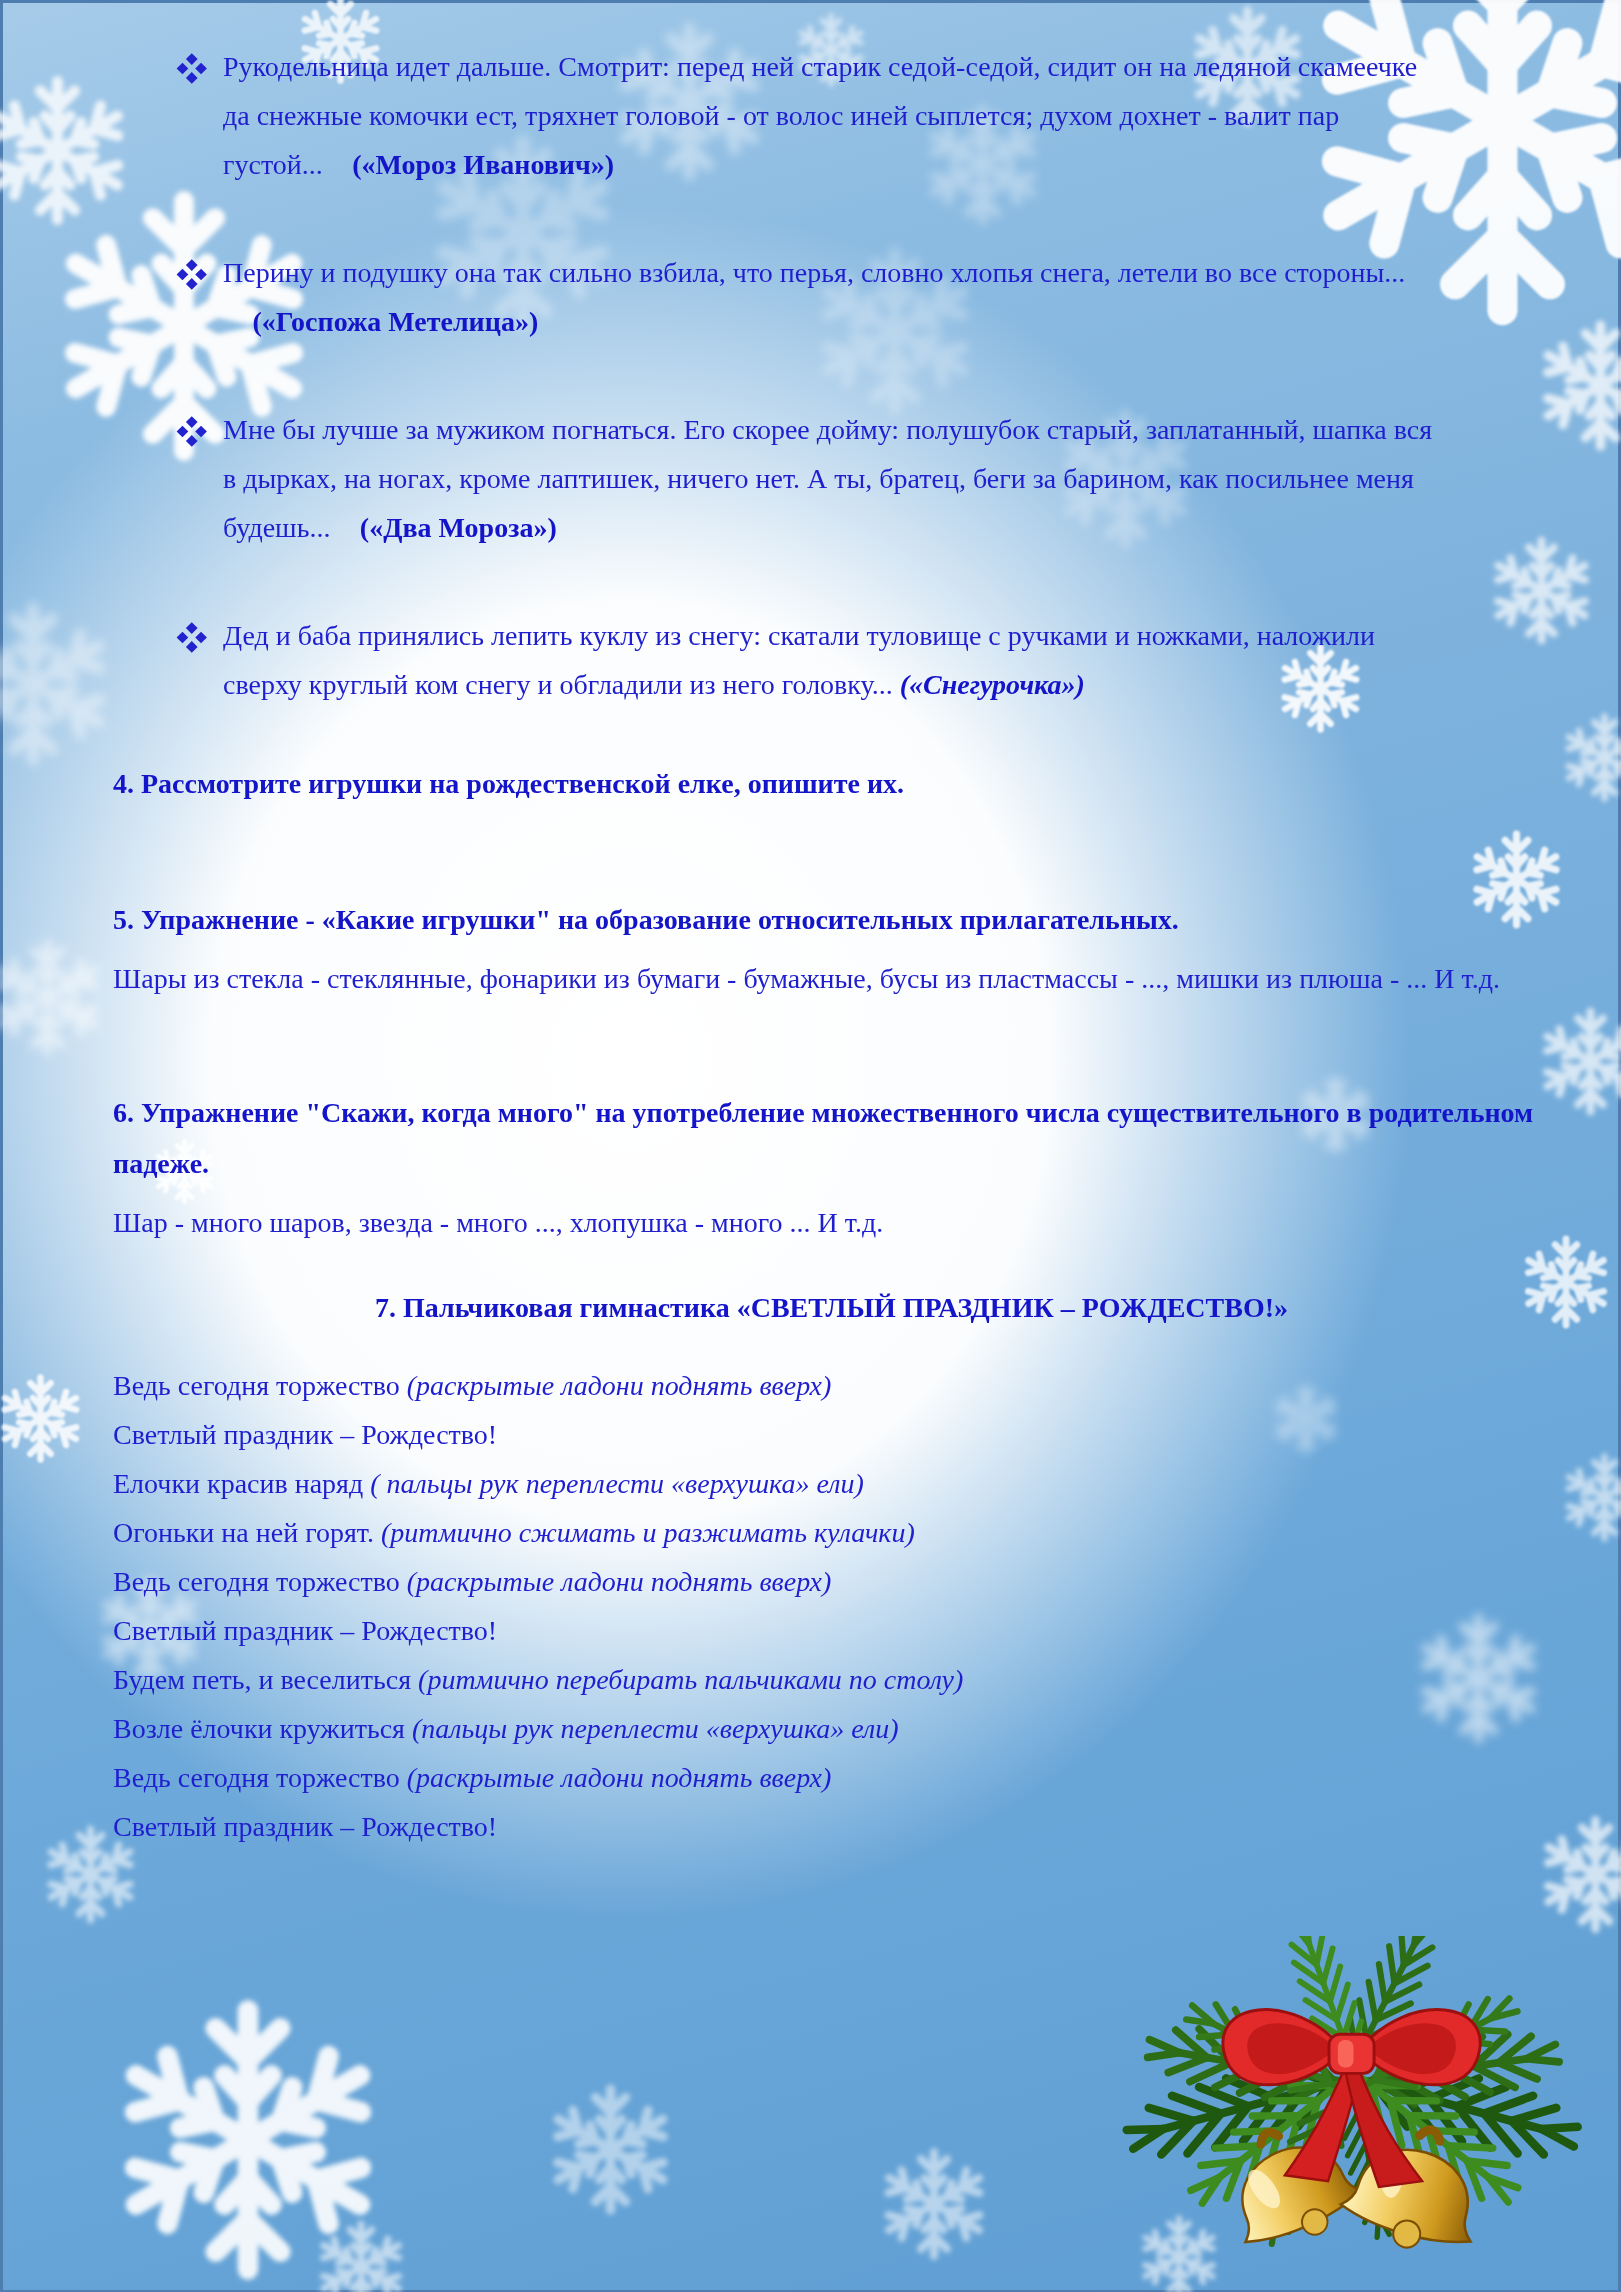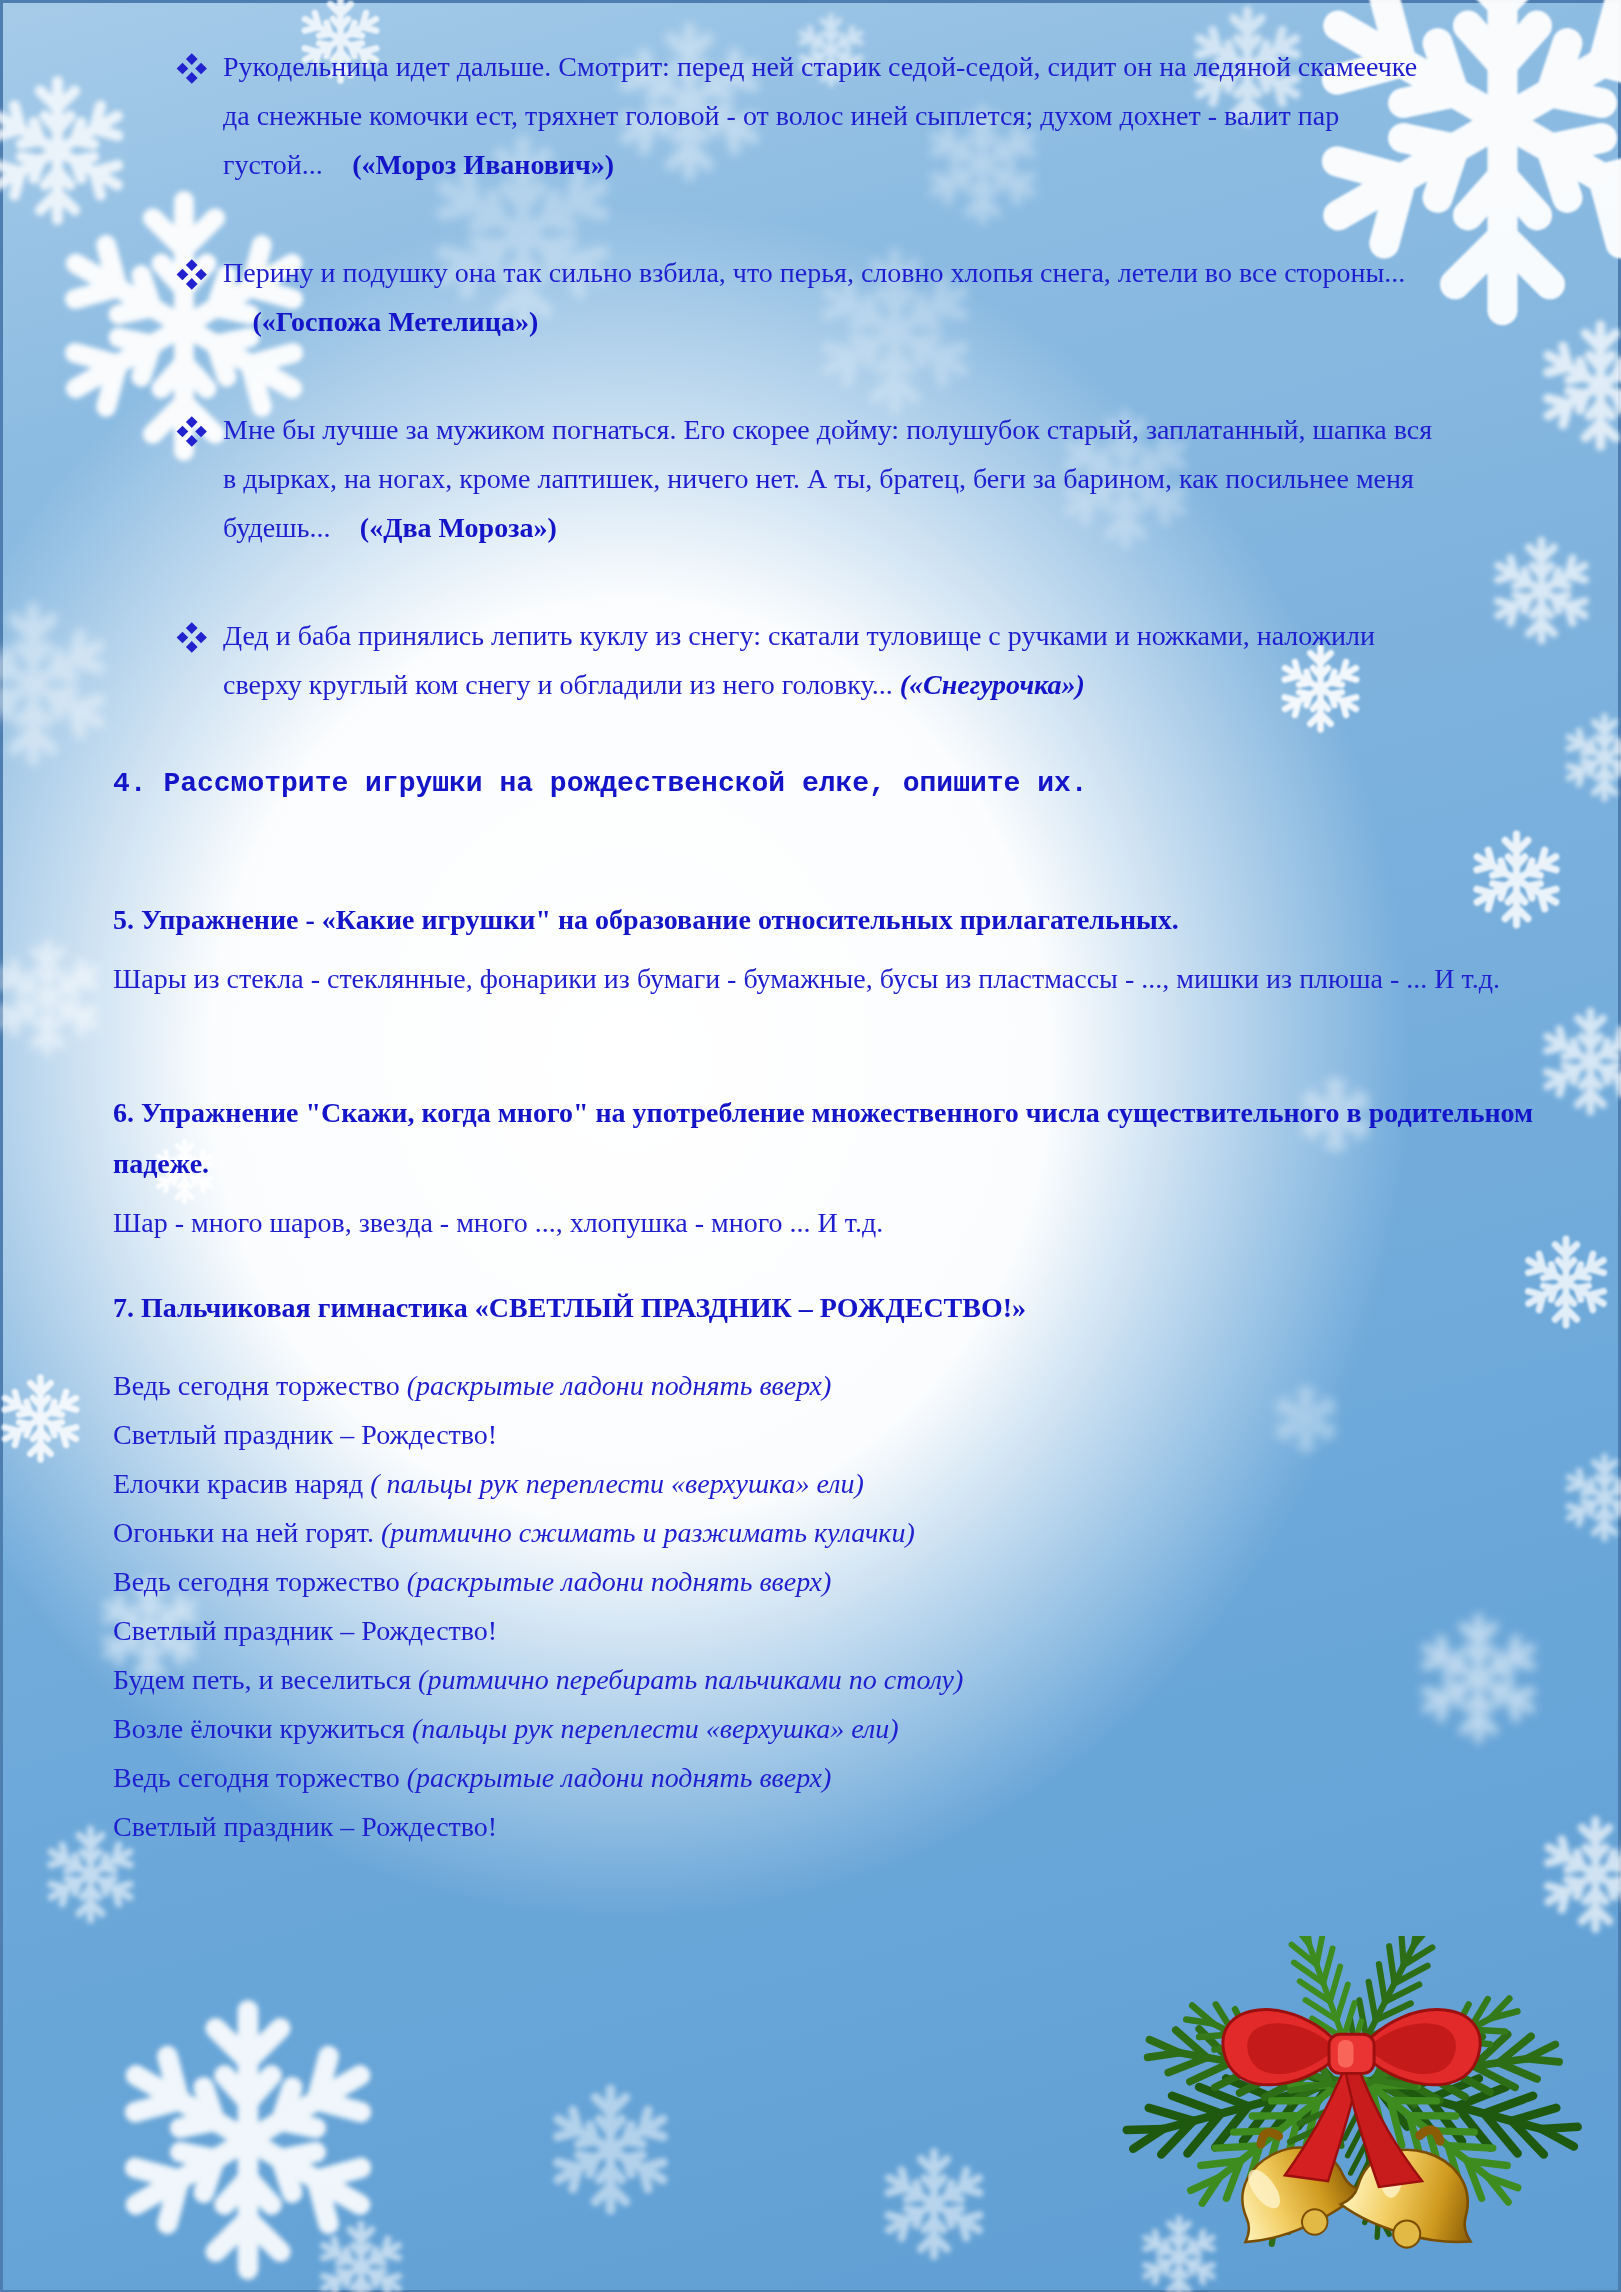--- a/index.html
+++ b/index.html
@@ -22,24 +22,24 @@
 
   .content{
     position:absolute;left:110px;top:39px;width:1437px;
     color:#1f1fcf;font-size:28px;line-height:49px;
   }
   .quote{position:relative;padding-left:110px;padding-right:0;margin-bottom:59px;max-width:1327px;box-sizing:border-box;}
   .qmark{position:absolute;left:63px;top:10.8px;width:31px;height:31px;}
   .quote-source{font-weight:bold;color:#1414c9;margin-left:1.05em;}
   .src-tight{margin-left:.25em;font-style:italic;}
   .task-heading{font-weight:bold;color:#1414c9;line-height:51px;}
-  .mt-h4{margin-top:34px;font-family:Liberation Mono, monospace;}
+  .mt-h4{margin-top:34px;}
   .mt-h5{margin-top:85px;}
   .mt-h6{margin-top:75px;}
-  .mt-h7{margin-top:25.5px;}
+  .mt-h7{margin-top:25.5px;text-align:center;}
   .task-body{line-height:67px;}
   .poem{margin-top:28px;line-height:49px;}
   .action{}
   .action.italic{font-style:italic;}
   .deco{position:absolute;left:1090px;top:1933px;width:521px;height:359px;}
 </style>
 </head>
 <body>
 
 <svg width="0" height="0" style="position:absolute" aria-hidden="true">

